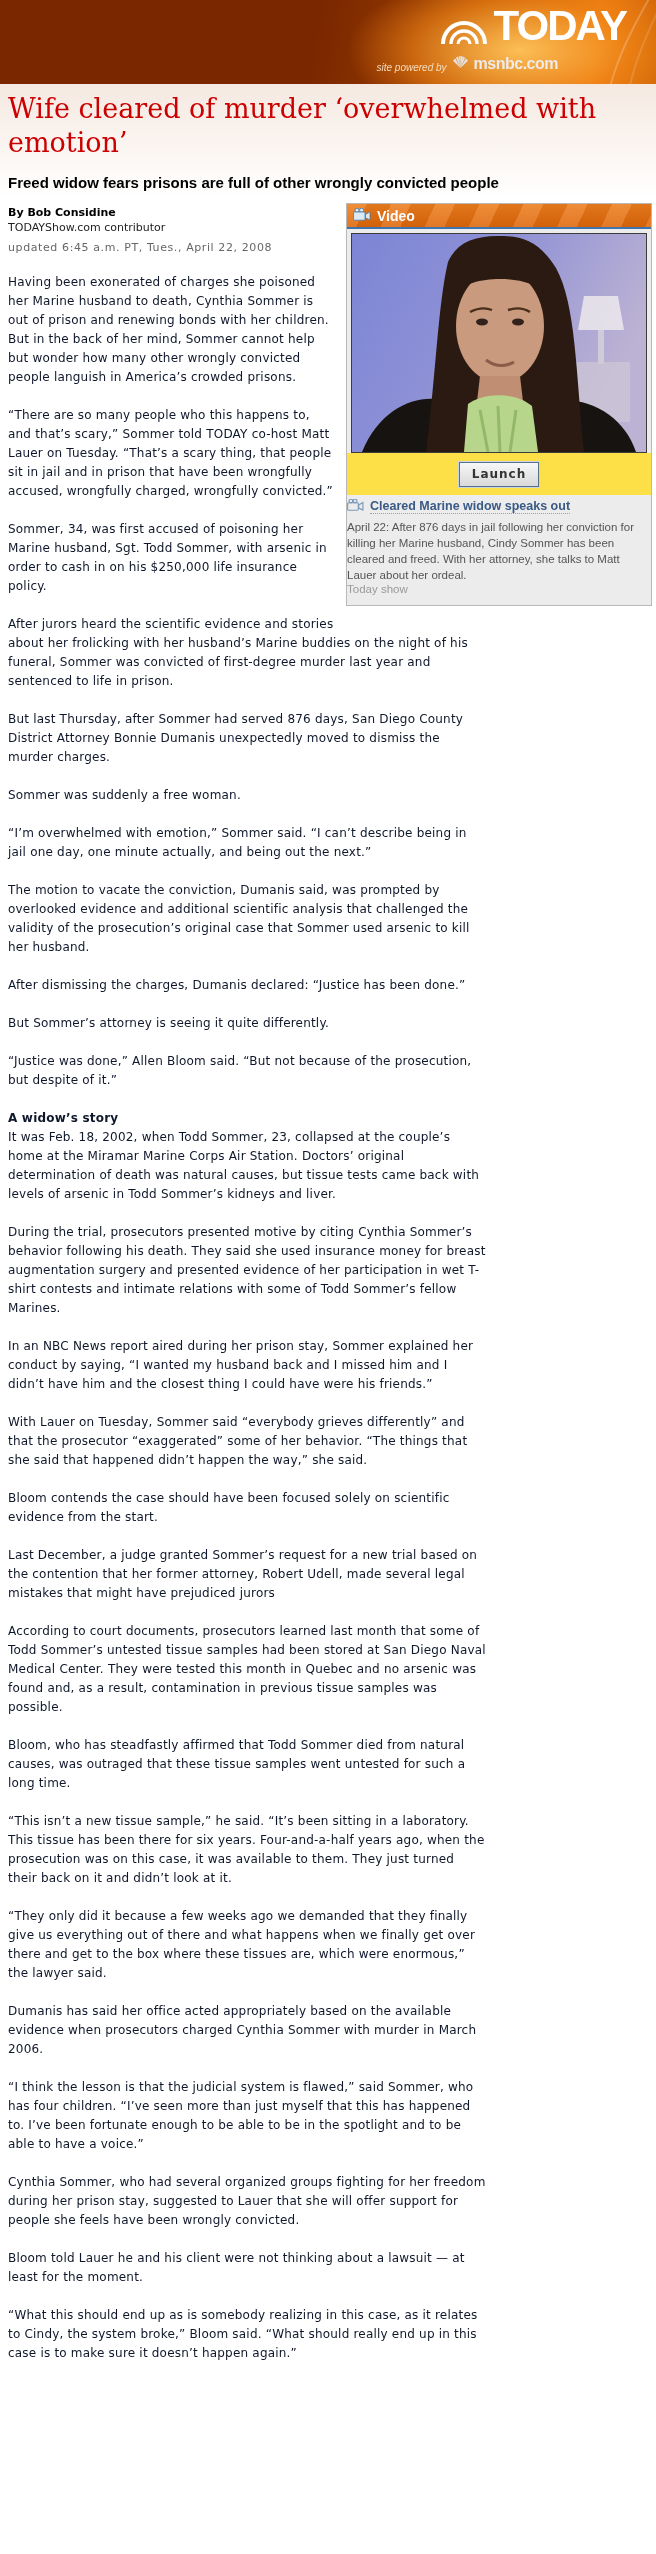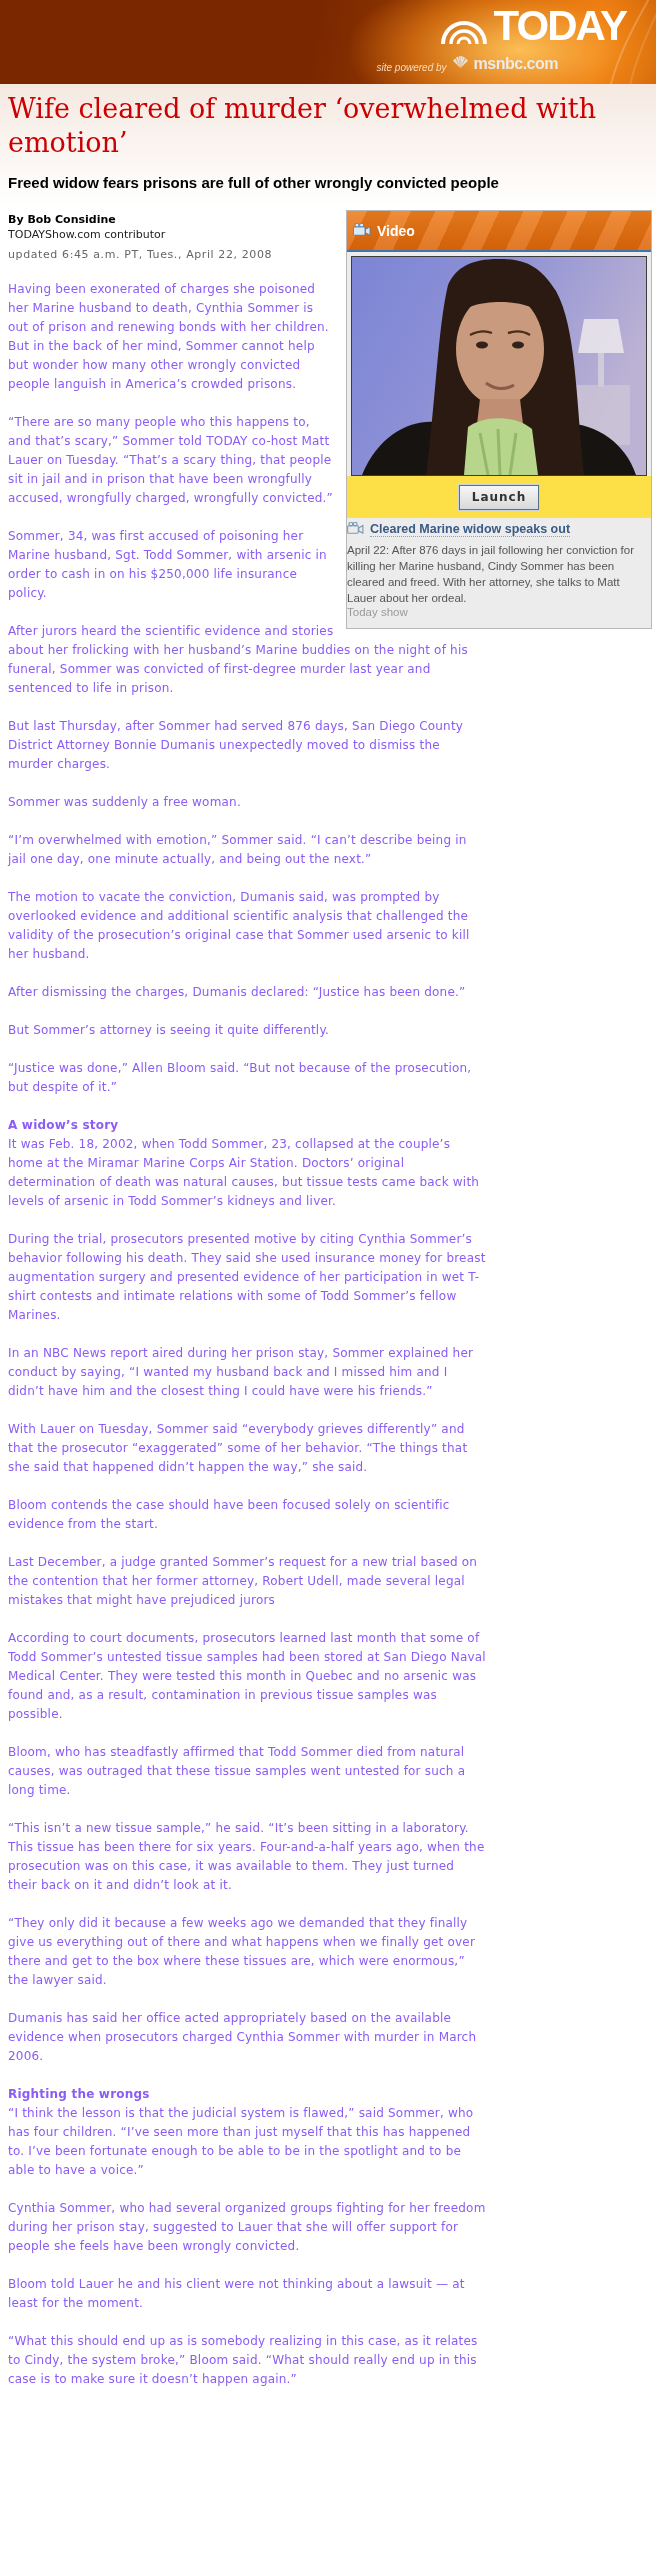--- a/index.html
+++ b/index.html
@@ -54,49 +54,49 @@
   .article-title {
     font-family: "DejaVu Serif", "Liberation Serif", serif;
     font-weight: normal;
     color: #cc0000;
     font-size: 27px; line-height: 34px;
     margin: 0; max-width: 630px;
   }
   .article-deck {
     font-family: "Liberation Sans", sans-serif;
     font-weight: bold; font-size: 15px; color: #000;
-    margin: 14px 0 11px 0;
+    margin: 14px 0 4px 0;
   }
 
   
   .article-body { padding: 4px 4px 10px 8px; }
   .byline { margin: 2px 0 18px 0; font-size: 11px; line-height: 15px; }
   .byline-author { font-weight: bold; color: #000; }
   .byline-role { color: #222; }
   .byline-updated { color: #666; letter-spacing: 0.6px; margin-top: 5px; }
 
   .article-body p.body-para {
     font-size: 12px; line-height: 19px; letter-spacing: 0.2px;
-    margin: 0 0 19px 0; max-width: 478px; color: #8b5cf6;
+    margin: 0 0 19px 0; max-width: 478px; color: #0f172a;
   }
   .article-body p.sub-head {
     font-weight: bold; margin-bottom: 0;
   }
 
   
   .video-box {
     float: right;
     width: 306px;
     margin: 0 0 12px 12px;
     background: #ececec;
     border: 1px solid #b8b8b8;
     font-family: "Liberation Sans", sans-serif;
   }
   .video-header {
-    height: 41px;
+    height: 25px;
     display: flex; align-items: center; gap: 6px;
     padding: 0 6px;
     background:
       repeating-linear-gradient(115deg, rgba(255,255,255,0.12) 0 18px, rgba(0,0,0,0.05) 18px 40px),
       linear-gradient(#ed7d1d, #dd660a);
     border-bottom: 2px solid #3f74ad;
   }
   .video-header-label {
     color: #ffffff; font-weight: bold; font-size: 14px;
   }
@@ -269,18 +269,17 @@
   <p class="body-para">During the trial, prosecutors presented motive by citing Cynthia Sommer’s behavior following his death. They said she used insurance money for breast augmentation surgery and presented evidence of her participation in wet T-shirt contests and intimate relations with some of Todd Sommer’s fellow Marines.</p>
   <p class="body-para">In an NBC News report aired during her prison stay, Sommer explained her conduct by saying, “I wanted my husband back and I missed him and I didn’t have him and the closest thing I could have were his friends.”</p>
   <p class="body-para">With Lauer on Tuesday, Sommer said “everybody grieves differently” and that the prosecutor “exaggerated” some of her behavior. “The things that she said that happened didn’t happen the way,” she said.</p>
   <p class="body-para">Bloom contends the case should have been focused solely on scientific evidence from the start.</p>
   <p class="body-para">Last December, a judge granted Sommer’s request for a new trial based on the contention that her former attorney, Robert Udell, made several legal mistakes that might have prejudiced jurors</p>
   <p class="body-para">According to court documents, prosecutors learned last month that some of Todd Sommer’s untested tissue samples had been stored at San Diego Naval Medical Center. They were tested this month in Quebec and no arsenic was found and, as a result, contamination in previous tissue samples was possible.</p>
   <p class="body-para">Bloom, who has steadfastly affirmed that Todd Sommer died from natural causes, was outraged that these tissue samples went untested for such a long time.</p>
   <p class="body-para">“This isn’t a new tissue sample,” he said. “It’s been sitting in a laboratory. This tissue has been there for six years. Four-and-a-half years ago, when the prosecution was on this case, it was available to them. They just turned their back on it and didn’t look at it.</p>
   <p class="body-para">“They only did it because a few weeks ago we demanded that they finally give us everything out of there and what happens when we finally get over there and get to the box where these tissues are, which were enormous,” the lawyer said.</p>
   <p class="body-para">Dumanis has said her office acted appropriately based on the available evidence when prosecutors charged Cynthia Sommer with murder in March 2006.</p>
-  <p class="body-para sub-head">Righting the wrongs</p>
   <p class="body-para">“I think the lesson is that the judicial system is flawed,” said Sommer, who has four children. “I’ve seen more than just myself that this has happened to. I’ve been fortunate enough to be able to be in the spotlight and to be able to have a voice.”</p>
   <p class="body-para">Cynthia Sommer, who had several organized groups fighting for her freedom during her prison stay, suggested to Lauer that she will offer support for people she feels have been wrongly convicted.</p>
   <p class="body-para">Bloom told Lauer he and his client were not thinking about a lawsuit — at least for the moment.</p>
   <p class="body-para">“What this should end up as is somebody realizing in this case, as it relates to Cindy, the system broke,” Bloom said. “What should really end up in this case is to make sure it doesn’t happen again.”</p>
 </div>
 
 </body></html>

